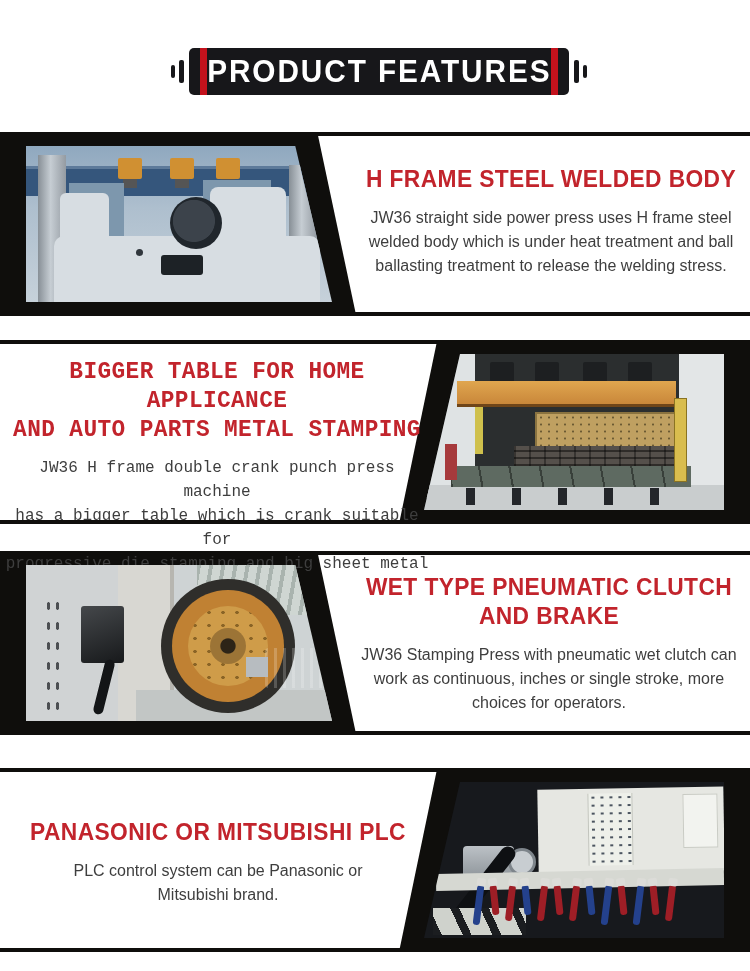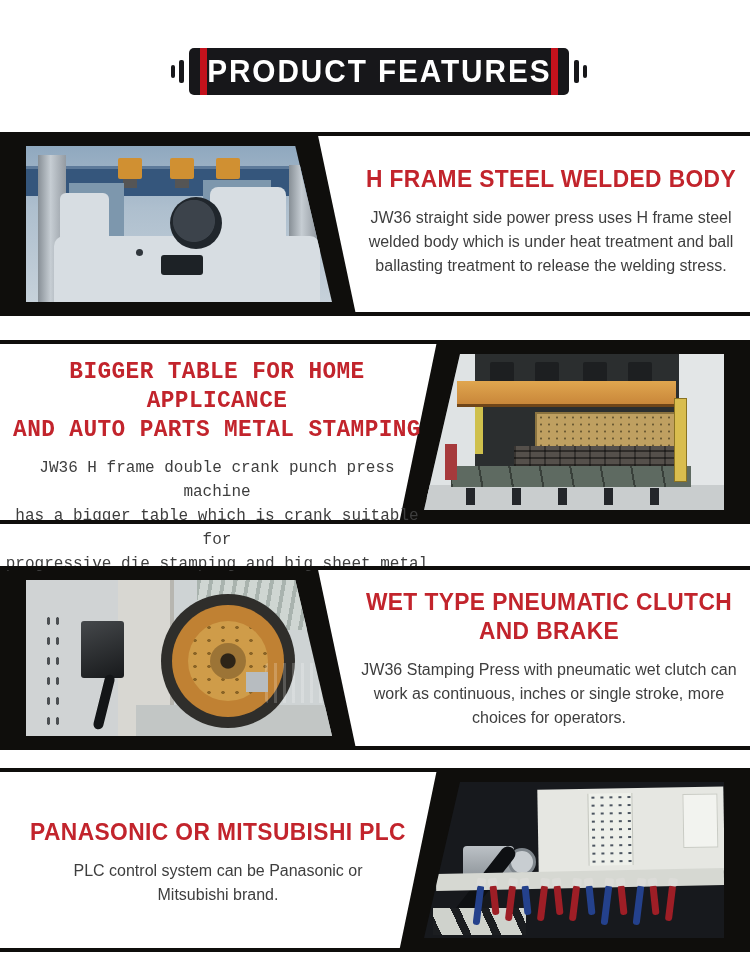--- a/index.html
+++ b/index.html
@@ -15,21 +15,21 @@
   .hdr-title{color:#fff;font-size:31px;font-weight:bold;letter-spacing:2px;
              transform:scaleX(.96);white-space:nowrap;margin:0;}
   .tick{position:absolute;background:#17171a;border-radius:2px;}
   .tick.s{width:4px;height:13px;top:21px;}
   .tick.l{width:5px;height:23px;top:16px;}
   .tick.t1{left:167px;} .tick.t2{left:175px;}
   .tick.t3{right:175px;} .tick.t4{right:167px;}
 
   
   .feature{position:absolute;left:0;width:750px;height:184px;}
-  .s1{top:132px;} .s2{top:340px;} .s3{top:566px;text-decoration:underline;} .s4{top:768px;}
+  .s1{top:132px;} .s2{top:340px;} .s3{top:551px;text-decoration:underline;} .s4{top:768px;}
   .rule{position:absolute;left:0;width:750px;height:4px;background:#0f0e0c;z-index:3;}
   .rule.top{top:0;} .rule.bot{bottom:0;}
   .band{position:absolute;top:0;bottom:0;left:0;right:0;background:#0f0e0c;z-index:1;}
   .band-left{clip-path:polygon(0 0,42.3% 0,47.5% 100%,0 100%);}
   .band-right{clip-path:polygon(58.3% 0,100% 0,100% 100%,53.2% 100%);}
 
   .photo{position:absolute;top:14px;height:156px;overflow:hidden;z-index:2;}
   .photo-left{left:26px;width:306px;clip-path:polygon(0 0,88% 0,100% 100%,0 100%);}
   .photo-right{right:26px;width:300px;clip-path:polygon(12% 0,100% 0,100% 100%,0 100%);}
   .photo *{position:absolute;}

